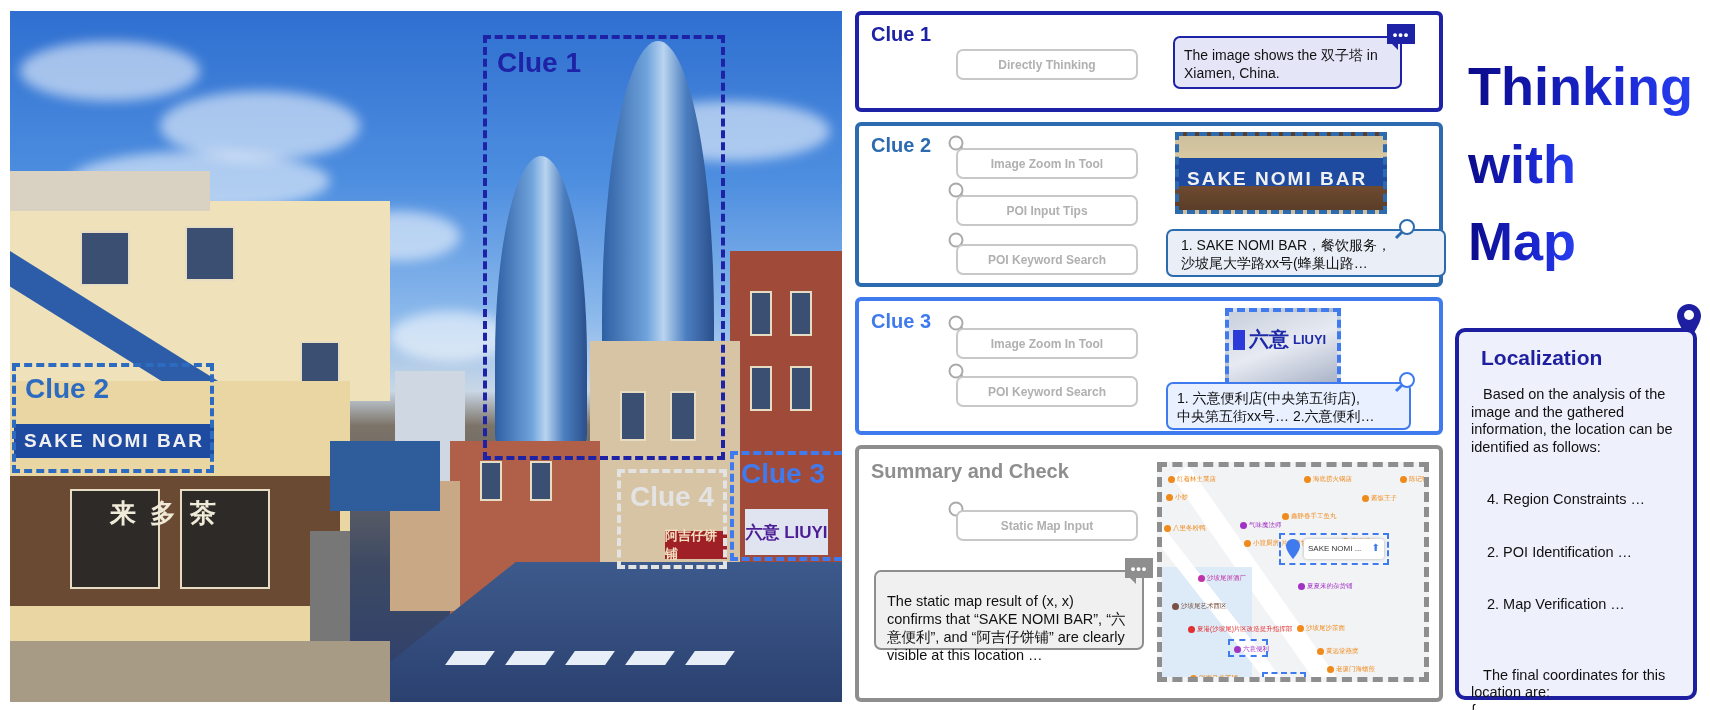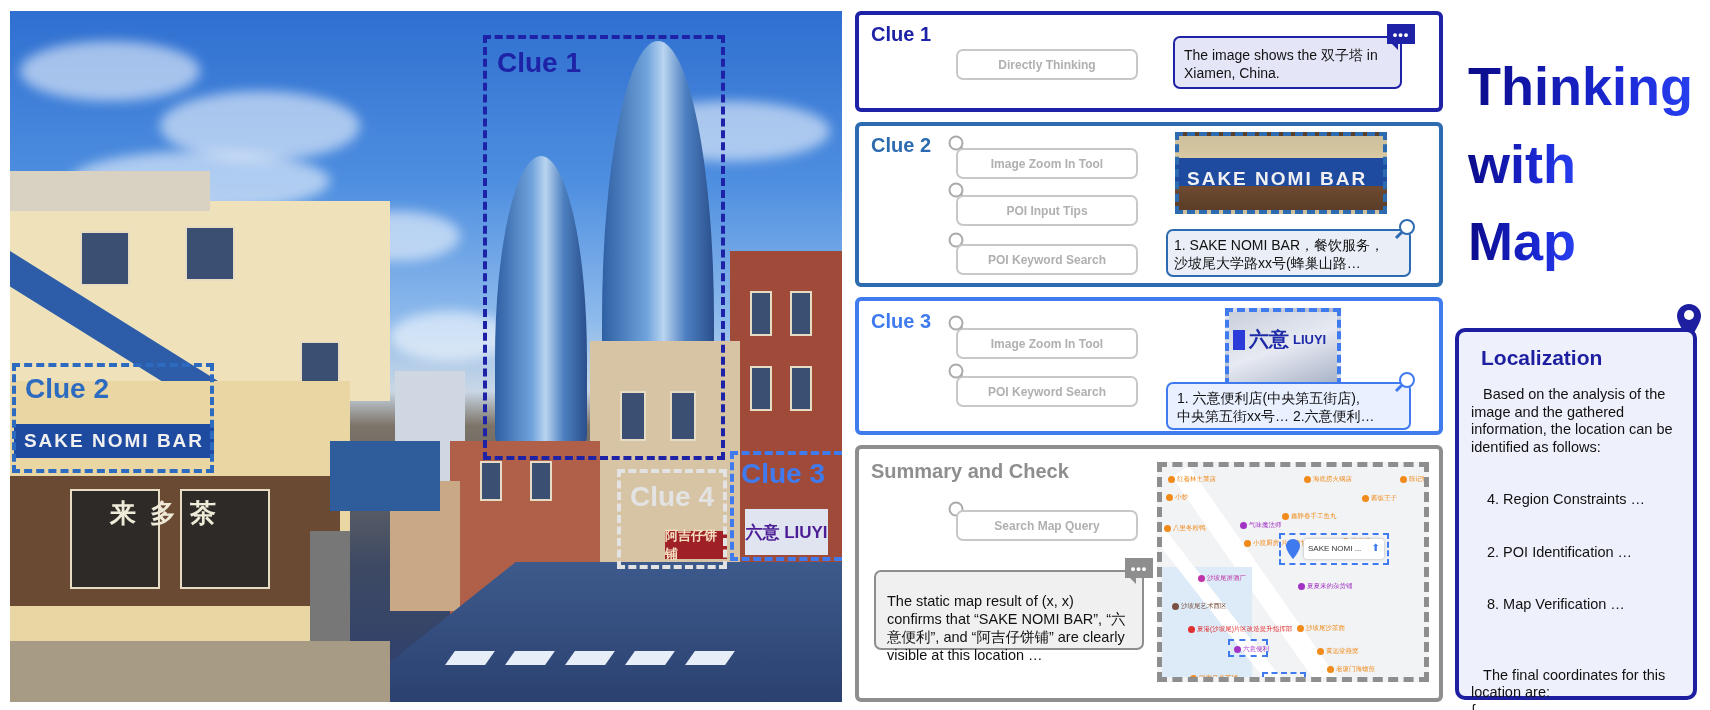--- a/index.html
+++ b/index.html
@@ -136,21 +136,21 @@
   <svg class="mag" style="left:89px;top:106px;" viewBox="0 0 22 22">
       <circle cx="8" cy="8" r="6.5" fill="#fff" stroke="#aaa" stroke-width="2"></circle>
       <line x1="13" y1="13" x2="19" y2="19" stroke="#888" stroke-width="3"></line>
     </svg>
   <div class="tool-btn" style="left:97px;top:118px;">POI Keyword Search</div>
 
   <div class="crop" style="left:316px;top:6px;width:212px;height:82px;border:4px dashed #2d6bb0;background:linear-gradient(180deg,#cdbf9c 0%,#d8c9a3 30%,#1e4aa0 30%,#1e4aa0 68%,#6e4a30 68%,#5a3d28 100%);">
     <div style="position:absolute;left:8px;top:32px;color:#f0f0f0;font-weight:bold;font-size:19px;letter-spacing:2px;">SAKE NOMI BAR</div>
   </div>
 
-  <div class="bubble" style="left:307px;top:103px;width:245px;height:48px;background:#e9eef7;border:2px solid #2d6bb0;padding:5px 6px;">
+  <div class="bubble" style="left:307px;top:103px;width:280px;height:48px;background:#e9eef7;border:2px solid #2d6bb0;padding:5px 13px;">
     <div>1. SAKE NOMI BAR，餐饮服务，</div>
     <div>沙坡尾大学路xx号(蜂巢山路…</div>
   </div>
   <svg class="mag" style="left:534px;top:92px;width:24px;height:24px;" viewBox="0 0 24 24">
       <circle cx="14" cy="9" r="7" fill="#fff" stroke="#2d6bb0" stroke-width="2"></circle>
       <line x1="9" y1="14" x2="3" y2="20" stroke="#2d6bb0" stroke-width="3"></line>
     </svg>
 </div>
 
 <div class="panel" style="top:297px;height:138px;border:4px solid #3f7bef;">
@@ -183,21 +183,21 @@
     </svg>
 </div>
 
 <div class="panel" style="top:445px;height:257px;border:4px solid #8e8e8e;">
   <div class="panel-title" style="color:#8e8e8e;top:11px;left:12px;">Summary and Check</div>
 
   <svg class="mag" style="left:89px;top:52px;" viewBox="0 0 22 22">
       <circle cx="8" cy="8" r="6.5" fill="#fff" stroke="#aaa" stroke-width="2"></circle>
       <line x1="13" y1="13" x2="19" y2="19" stroke="#888" stroke-width="3"></line>
     </svg>
-  <div class="tool-btn" style="left:97px;top:61px;">Search Map Query</div>
+  <div class="tool-btn" style="left:97px;top:61px;">Static Map Input</div>
 
   <div class="bubble" style="left:15px;top:121px;width:270px;height:80px;background:#f0f0f0;border:2px solid #8e8e8e;padding:20px 11px 8px 11px;font-size:14.5px;">The static map result of (x, x) confirms that “SAKE NOMI BAR”, “六意便利”, and “阿吉仔饼铺” are clearly visible at this location …</div>
   <div class="dots-tag" style="left:266px;top:109px;background:#8e8e8e;color:#8e8e8e;">
       <span style="color:#fff">•••</span>
     </div>
 
   <div class="crop" style="left:298px;top:13px;width:272px;height:220px;border:5px dashed #8e8e8e;background:#f2f3f5;">
     <div style="position:absolute;left:-20px;top:-20px;width:20px;height:320px;background:#fff;transform:rotate(-35deg);transform-origin:0 0;left:10px;top:10px;"></div>
     <div style="position:absolute;left:0;top:100px;width:90px;height:110px;background:#dcebf7;"></div>
     <div style="position:absolute;left:-30px;top:20px;width:400px;height:14px;background:#fff;transform:rotate(52deg);transform-origin:0 0;"></div>
@@ -304,18 +304,18 @@
 <svg style="position:absolute;left:1677px;top:304px;" width="24" height="36" viewBox="0 0 24 36">
   <path d="M12 0C5.4 0 0 5.4 0 12c0 8 12 24 12 24s12-16 12-24C24 5.4 18.6 0 12 0z" fill="#1d1fa0"></path>
   <circle cx="12" cy="11" r="5" fill="#fff"></circle>
 </svg>
 <div class="loc">
   <div class="loc-title">Localization</div>
   <div class="loc-text">   Based on the analysis of the image and the gathered information, the location can be identified as follows:</div>
   <div class="loc-text" style="padding-left:16px;">
     <div>4. Region Constraints …</div>
     <div>2. POI Identification …</div>
-    <div>8. Map Verification …</div>
+    <div>2. Map Verification …</div>
   </div>
   <div class="loc-text" style="margin-top:18px;">   The final coordinates for this location are:</div>
   <div class="loc-text">{</div>
 
 </div>
 
 </body></html>

